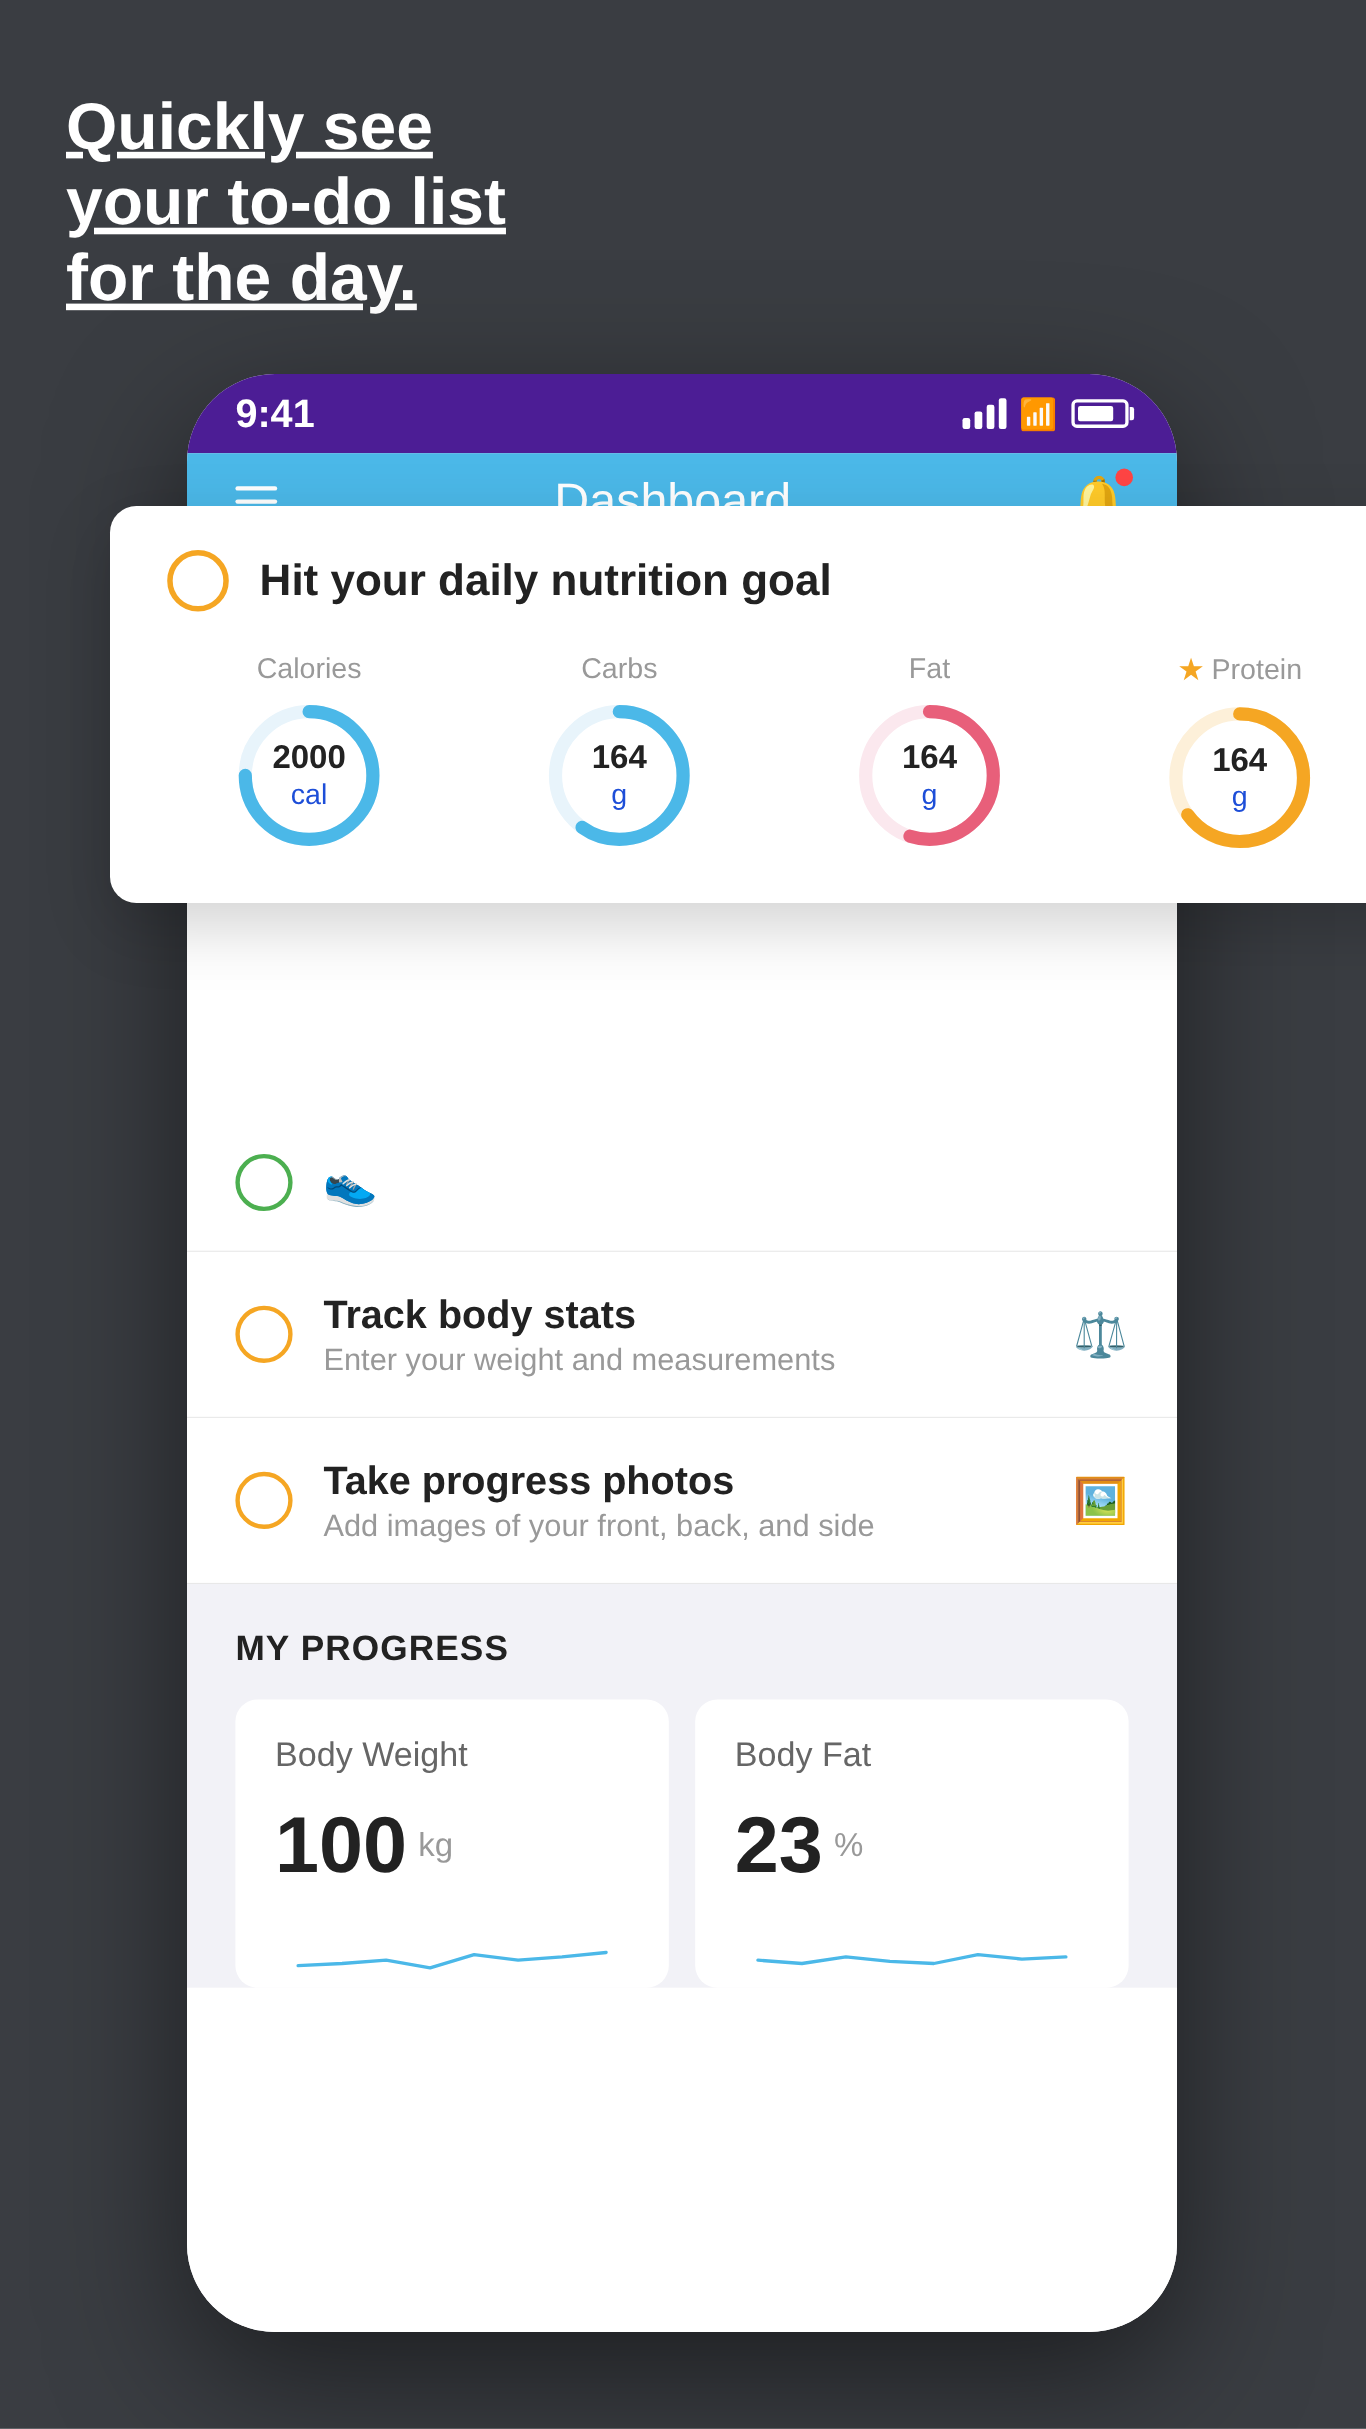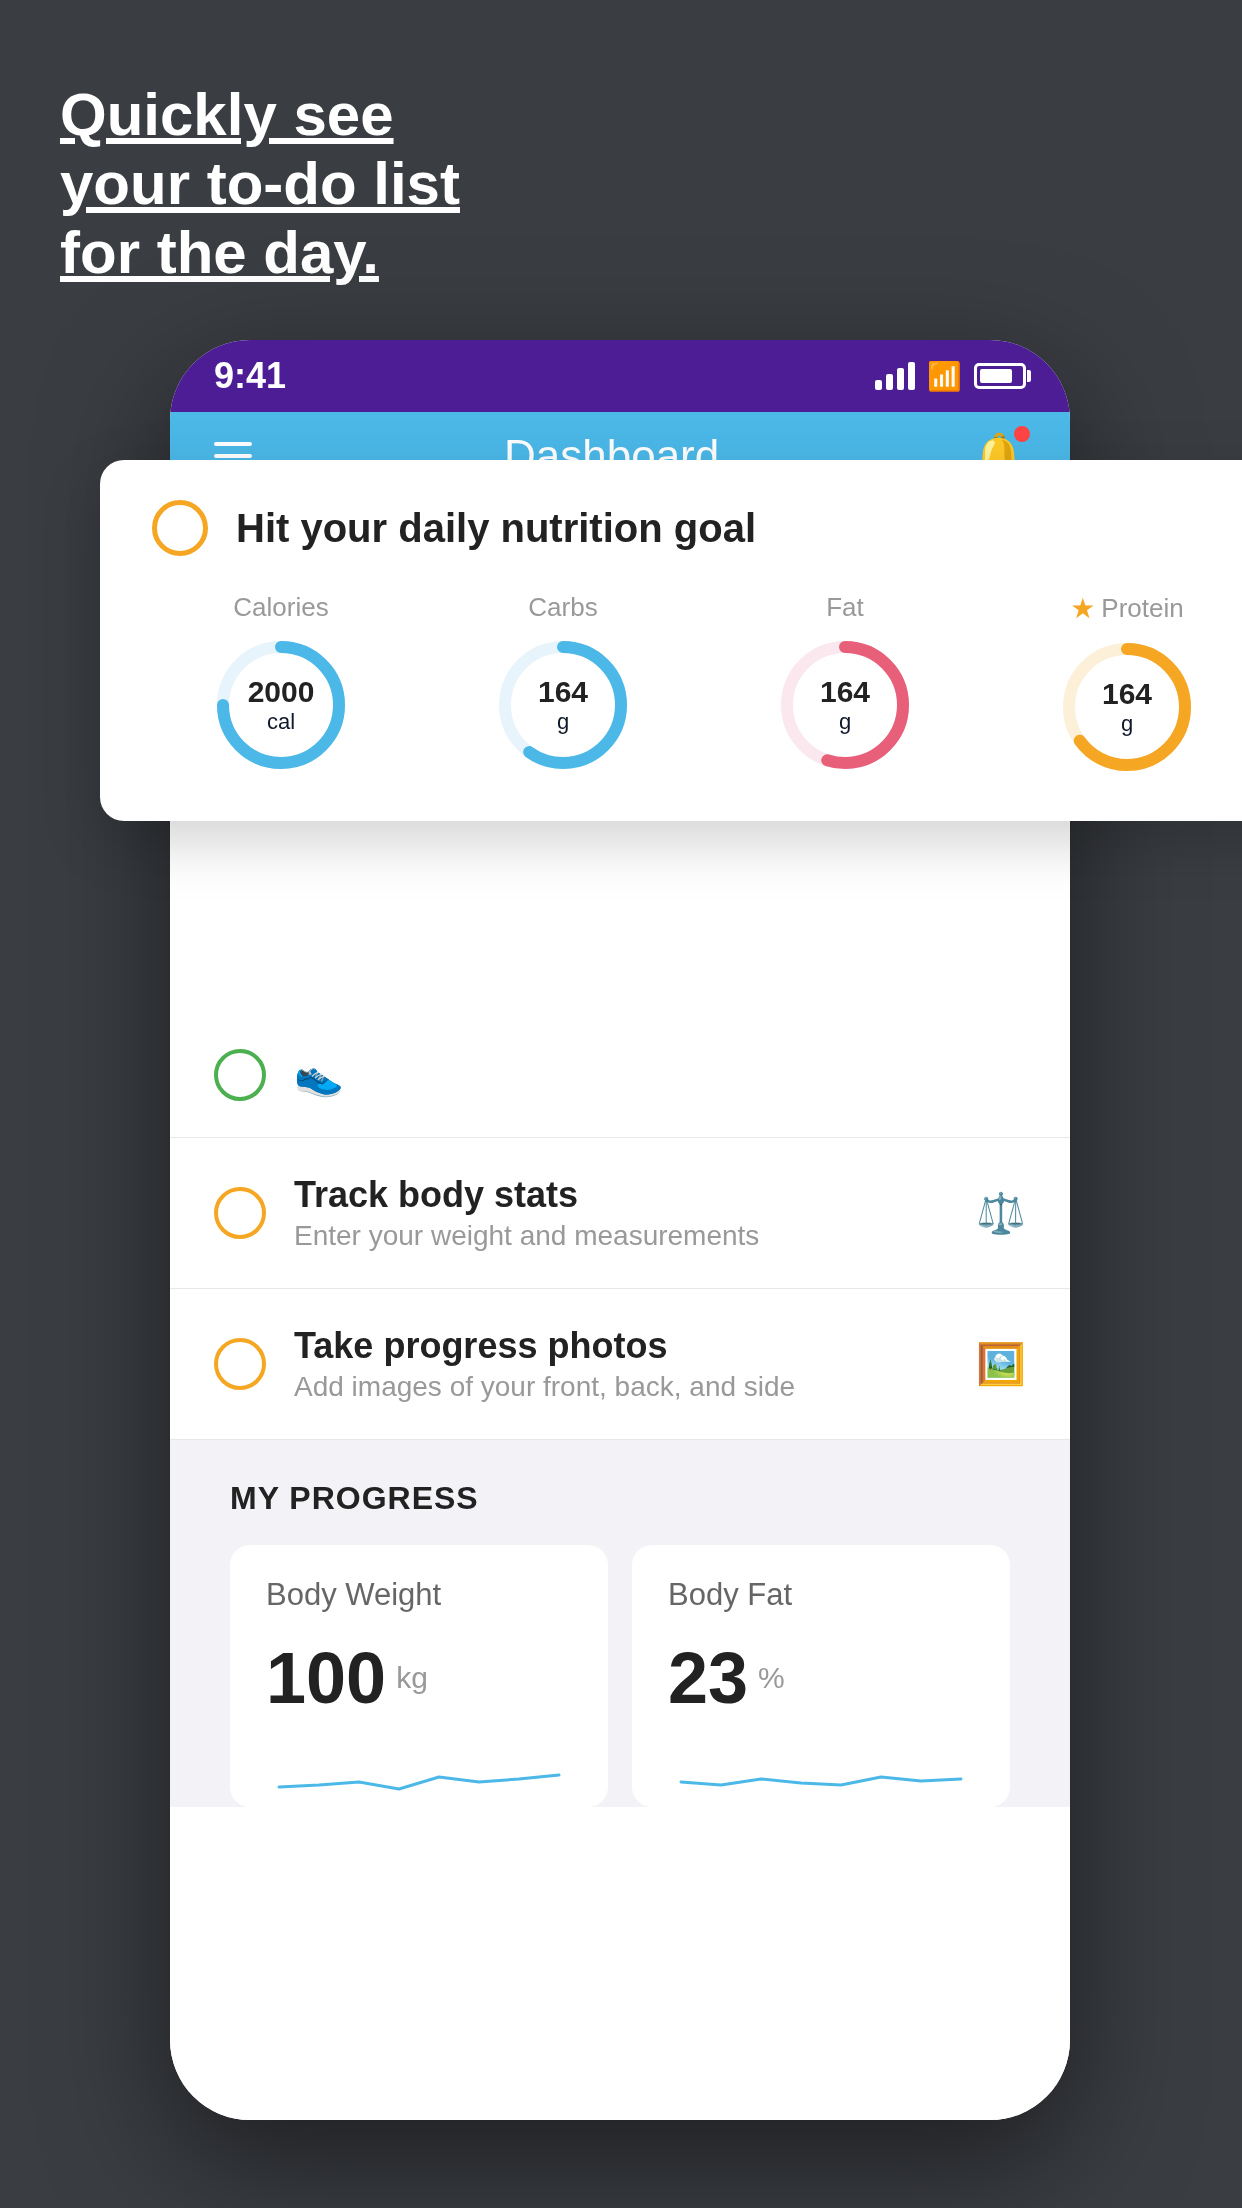--- a/index.html
+++ b/index.html
@@ -229,22 +229,22 @@
       transform: translate(-50%, -50%);
       text-align: center;
     }
     .donut-value {
       font-size: 30px;
       font-weight: 700;
       color: #222;
       display: block;
     }
     .donut-unit {
-      font-size: 22px;
-      color: #0f172a;
+      font-size: 26px;
+      color: #1d4ed8;
     }
 
     
     .todo-list {
       margin-top: 420px;
     }
     .todo-item {
       display: flex;
       align-items: center;
       padding: 36px 44px;
@@ -271,21 +271,21 @@
       color: #999;
       margin-top: 4px;
     }
     .todo-icon {
       color: #ccc;
       font-size: 40px;
     }
 
     
     .progress-section {
-      padding: 40px 60px 0;
+      padding: 40px 44px 0;
       background: #f2f2f7;
     }
     .progress-header {
       font-size: 32px;
       font-weight: 700;
       color: #222;
       letter-spacing: 1px;
       margin-bottom: 28px;
     }
     .progress-cards {

